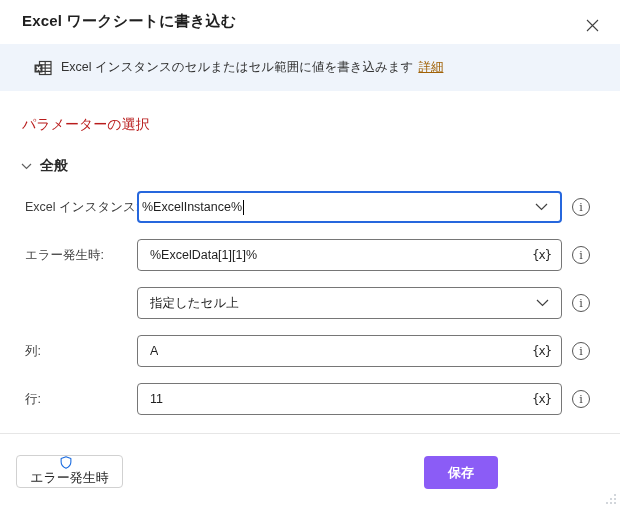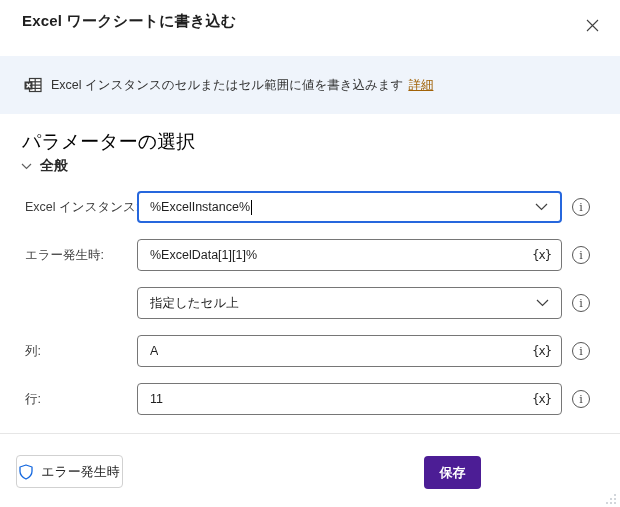--- a/index.html
+++ b/index.html
@@ -22,32 +22,32 @@
   .close-btn {
     position: absolute; right: 16px; top: 13px;
     width: 24px; height: 24px;
     display: flex; align-items: center; justify-content: center;
     font-size: 14px; color: #424242; cursor: pointer;
     background: transparent; border: none;
   }
 
   
   .desc-strip {
-    position: absolute; left: 0; top: 56px; width: 620px; height: 58px;
+    position: absolute; left: 0; top: 44px; width: 620px; height: 47px;
     background: #eff4fb;
-    display: flex; align-items: center;
+    display: flex; align-items: center; padding-left: 10px;
   }
   .desc-icon { margin-left: 24px; width: 18px; height: 16px; flex: 0 0 auto; }
   .desc-text { margin-left: 9px; font-size: 12.5px; color: #333333; }
   .desc-link { font-size: 12.5px; color: #a16207; text-decoration: underline; margin-left: 5px; cursor: pointer; }
 
   
   .params-header {
-    position: absolute; left: 22px; top: 129px;
-    font-size: 19px; color: #000000;
+    position: absolute; left: 22px; top: 116px;
+    font-size: 14px; color: #b91c1c;
   }
   .general-row {
     position: absolute; left: 21px; top: 157px;
     display: flex; align-items: center; cursor: pointer;
   }
   .general-chevron { width: 11px; height: 7px; margin-right: 8px; }
   .general-label { font-size: 14px; font-weight: 700; color: #2b2b2b; }
 
   
   .row { position: absolute; left: 0; width: 620px; height: 32px; }
@@ -58,21 +58,21 @@
     font-size: 12.5px; color: #3d3d3d;
   }
   .field {
     position: absolute; left: 137px; top: 0; width: 425px; height: 32px;
     border: 1px solid #767676; border-radius: 4px; background: #fff;
     display: flex; align-items: center;
     font-size: 12.5px; color: #1f1f1f;
     padding: 0 10px 0 12px;
     cursor: text;
   }
-  .field.focused { border: 2px solid #2667dd; padding-left: 11px; }
+  .field.focused { border: 2px solid #2667dd; padding-left: 3px; }
   .field .val { white-space: nowrap; overflow: hidden; }
   .caret { display: inline-block; width: 1px; height: 15px; background: #000; margin-left: 1px; }
   .chev { margin-left: auto; display: flex; align-items: center; cursor: pointer; padding: 2px; }
   .fx {
     margin-left: auto; font-size: 12px; color: #242424; cursor: pointer;
     font-family: "DejaVu Sans Mono", monospace; letter-spacing: -1px;
   }
   .info-icon {
     position: absolute; left: 572px; top: 7px;
     width: 18px; height: 18px; border: 1px solid #565656; border-radius: 50%;
@@ -83,29 +83,30 @@
 
   
   .footer-divider {
     position: absolute; left: 0; top: 433px; width: 620px; height: 1px; background: #e6e6e6;
   }
   .btn {
     position: absolute; height: 33px; border-radius: 4px;
     display: flex; align-items: center; justify-content: center;
     font-size: 13px; cursor: pointer; border: 1px solid transparent;
     font-family: inherit;
+    flex-direction: column;
   }
   .btn-error {
     left: 16px; top: 455px; width: 107px;
     background: #fff; border-color: #d1d1d1; color: #242424;
   }
   .btn-error .shield { margin-right: 8px; }
   .btn-save {
-    left: 424px; top: 456px; width: 57px;
-    background: #4c1d95; color: #fff; font-weight: 600; border: none;
+    left: 424px; top: 456px; width: 74px;
+    background: #8b5cf6; color: #fff; font-weight: 600; border: none;
   }
   .btn-cancel {
     left: 513px; top: 456px; width: 92px;
     background: #fff; border-color: #d1d1d1; color: #242424;
   }
 
   
   .resize-grip { position: absolute; right: 3px; bottom: 2px; width: 14px; height: 14px; }
 </style>
 </head>

